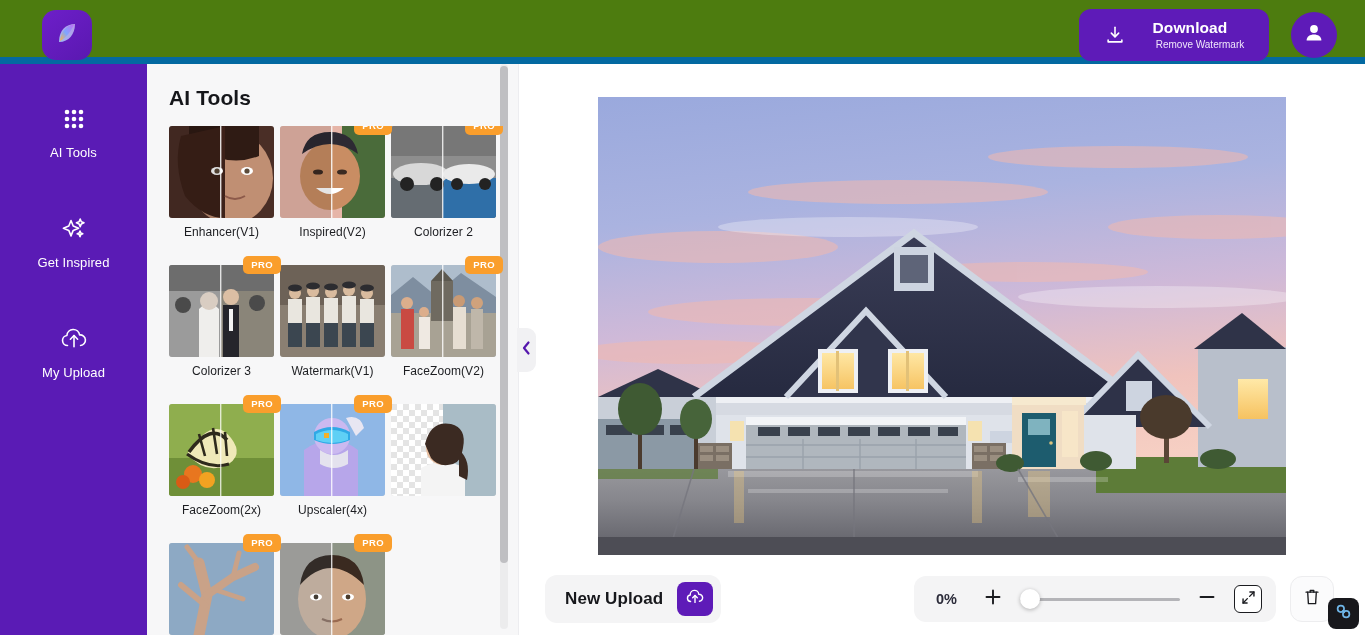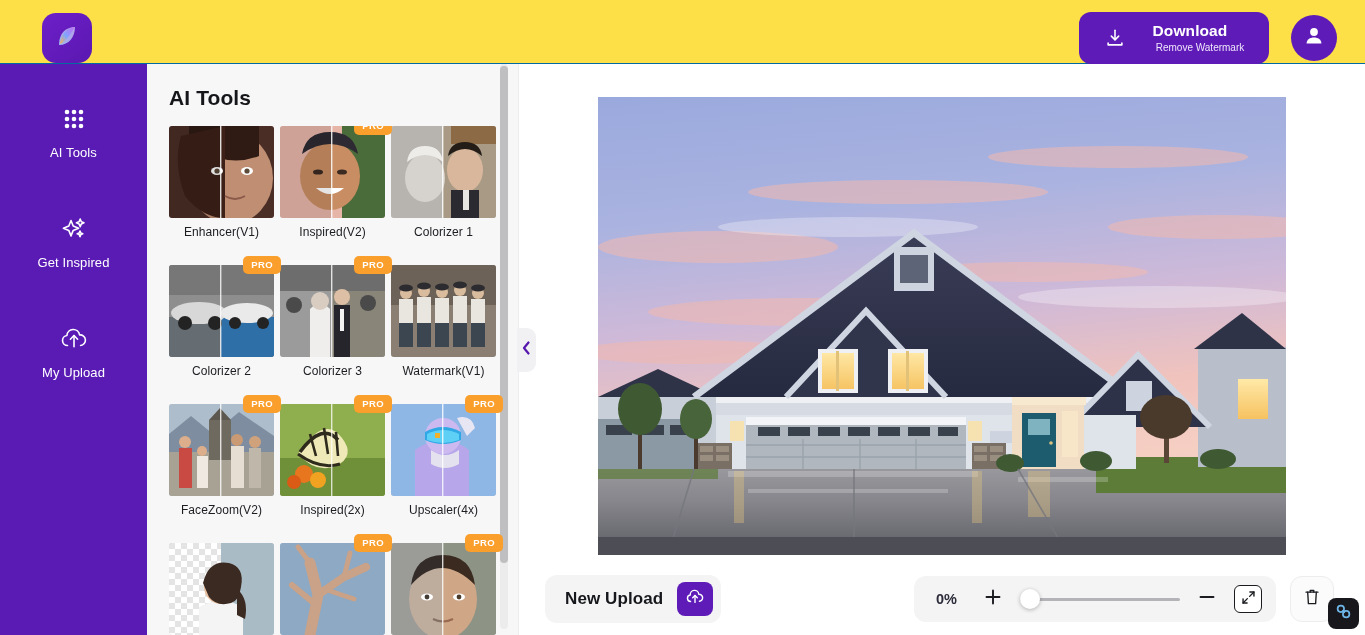--- a/index.html
+++ b/index.html
@@ -7,22 +7,22 @@
     width: 1365px; height: 635px;
     font-family: "Liberation Sans", sans-serif;
     background: #ffffff;
     overflow: hidden;
   }
   .app { position: relative; width: 1365px; height: 635px; display: flex; flex-direction: column; }
 
   
   .header {
     height: 64px; min-height: 64px;
-    background: #fde047;
-    border-bottom: 1px solid #0369a1;
+    background: #4d7c0f;
+    border-bottom: 7px solid #0369a1;
     display: flex; align-items: center;
     padding: 12px 28px 0 42px;
     position: relative; z-index: 20;
   }
   .logo {
     width: 50px; height: 50px; border-radius: 14px;
     background: linear-gradient(140deg, #6d1fc9 0%, #5a18b0 100%);
     display: flex; align-items: center; justify-content: center;
     flex-shrink: 0;
   }
@@ -318,38 +318,20 @@
                 <ellipse cx="38" cy="46" rx="5" ry="2.6" fill="#3a2a22"></ellipse>
                 <ellipse cx="62" cy="46" rx="5" ry="2.6" fill="#3a2a22"></ellipse>
                 <path d="M36 62q14 12 28 0z" fill="#fff"></path>
                 <rect x="0" y="0" width="52" height="92" fill="#000" opacity=".1"></rect>
                 <rect x="51" y="0" width="1.4" height="92" fill="#fff" opacity=".85"></rect>
               </svg>
             </div>
             <div class="tool-label">Inspired(V2)</div>
           </div>
 
-          <div class="tool-card">
-            <div class="tool-thumb">
-              <svg viewBox="0 0 105 92" preserveAspectRatio="xMidYMid slice">
-                <rect width="105" height="92" fill="#b9b4ad"></rect>
-                <rect x="52" width="53" height="92" fill="#a99a86"></rect>
-                <rect x="60" y="0" width="45" height="18" fill="#8d6a46"></rect>
-                <ellipse cx="34" cy="52" rx="20" ry="24" fill="#d8d2c9"></ellipse>
-                <path d="M16 36q18-14 36 0-2-16-18-16T16 36z" fill="#efece6"></path>
-                <ellipse cx="74" cy="44" rx="18" ry="22" fill="#d9b79c"></ellipse>
-                <path d="M57 30q17-14 34 0-2-14-17-14T57 30z" fill="#241c16"></path>
-                <path d="M60 64h28v28H60z" fill="#2a2a30"></path>
-                <path d="M72 64h6v20h-6z" fill="#e8e6e2"></path>
-                <rect x="0" y="0" width="52" height="92" fill="#8f8f8f" opacity=".45" style="mix-blend-mode:saturation"></rect>
-                <rect x="51" y="0" width="1.4" height="92" fill="#fff" opacity=".85"></rect>
-              </svg>
-            </div>
-            <div class="tool-label">Colorizer 1</div>
-          </div>
 
           <div class="tool-card">
             <div class="pro-badge">PRO</div>
             <div class="tool-thumb">
               <svg viewBox="0 0 105 92" preserveAspectRatio="xMidYMid slice">
                 <rect width="105" height="92" fill="#8e8e8e"></rect>
                 <rect y="52" width="105" height="40" fill="#5f6e7a"></rect>
                 <rect x="52" y="52" width="53" height="40" fill="#2f6fa8"></rect>
                 <rect y="0" width="105" height="30" fill="#777"></rect>
                 <ellipse cx="30" cy="48" rx="28" ry="11" fill="#d8d8d8"></ellipse>
@@ -458,21 +440,21 @@
                 <path d="M18 50 Q44 10 62 34 Q76 52 56 62 Q36 70 18 50z" fill="#efe9b8"></path>
                 <path d="M20 48 Q42 18 58 36" stroke="#2e2a1c" stroke-width="3.5" fill="none"></path>
                 <path d="M30 30 L36 52 M44 24 L48 50 M56 28 L58 52" stroke="#2e2a1c" stroke-width="2.6"></path>
                 <path d="M18 50 Q40 66 60 60" stroke="#2e2a1c" stroke-width="3" fill="none"></path>
                 <circle cx="24" cy="70" r="9" fill="#e8761f"></circle>
                 <circle cx="38" cy="76" r="8" fill="#f2a221"></circle>
                 <circle cx="14" cy="78" r="7" fill="#d95b15"></circle>
                 <rect x="51" y="0" width="1.4" height="92" fill="#fff" opacity=".75"></rect>
               </svg>
             </div>
-            <div class="tool-label">Inspired(2x)</div>
+            <div class="tool-label">FaceZoom(2x)</div>
           </div>
 
           <div class="tool-card">
             <div class="pro-badge">PRO</div>
             <div class="tool-thumb">
               <svg viewBox="0 0 105 92" preserveAspectRatio="xMidYMid slice">
                 <rect width="105" height="92" fill="#8fb7e6"></rect>
                 <path d="M24 92 V46 q28-20 54 0 V92z" fill="#b7a6ea"></path>
                 <circle cx="52" cy="32" r="18" fill="#cbb9f0"></circle>
                 <path d="M34 28 q18-10 36 0 v8 q-18 8-36 0z" fill="#2fa9e6"></path>

